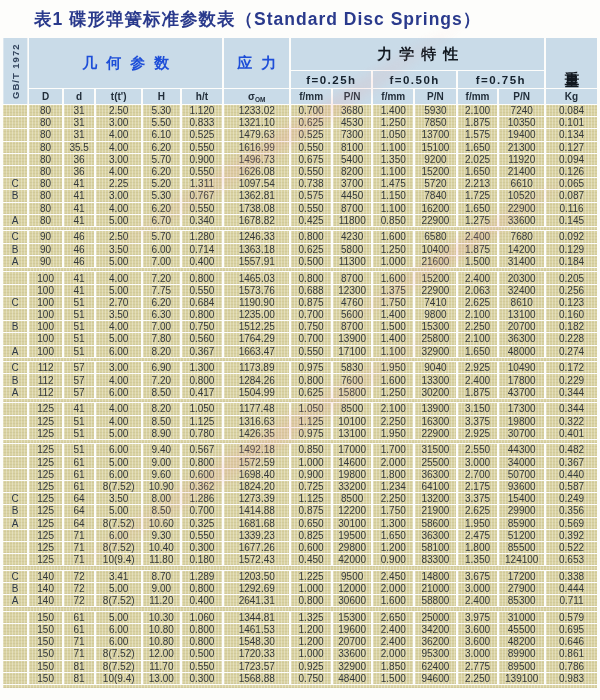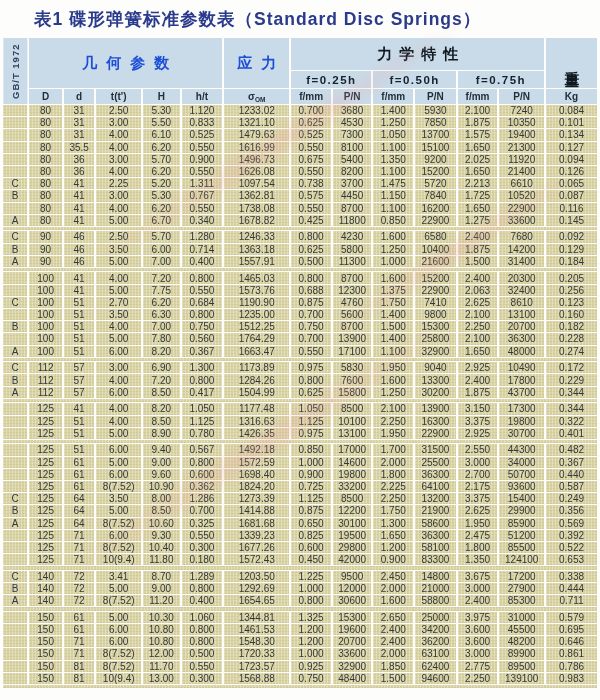--- a/index.html
+++ b/index.html
@@ -585,21 +585,21 @@
       <tr>
         <td class="lbl"></td>
         <td class="">125</td>
         <td class="">61</td>
         <td class="">8(7.52)</td>
         <td class="">10.90</td>
         <td class="">0.362</td>
         <td class="">1824.20</td>
         <td class="">0.725</td>
         <td class="">33200</td>
-        <td class="">2.225</td>
+        <td class="">1.234</td>
         <td class="">64100</td>
         <td class="">2.175</td>
         <td class="">93600</td>
         <td class="">0.587</td>
       </tr>
       <tr>
         <td class="lbl">C</td>
         <td class="">125</td>
         <td class="">64</td>
         <td class="">3.50</td>
@@ -729,21 +729,21 @@
         <td class="">27900</td>
         <td class="">0.444</td>
       </tr>
       <tr>
         <td class="lbl">A</td>
         <td class="">140</td>
         <td class="">72</td>
         <td class="">8(7.52)</td>
         <td class="">11.20</td>
         <td class="">0.400</td>
-        <td class="">1654.65</td>
+        <td class="">2641.31</td>
         <td class="">0.800</td>
         <td class="">30600</td>
         <td class="">1.600</td>
         <td class="">58800</td>
         <td class="">2.400</td>
         <td class="">85300</td>
         <td class="">0.711</td>
       </tr>
       <tr class="gap">
         <td colspan="14"></td>
@@ -800,21 +800,21 @@
         <td class="lbl"></td>
         <td class="">150</td>
         <td class="">71</td>
         <td class="">8(7.52)</td>
         <td class="">12.00</td>
         <td class="">0.500</td>
         <td class="">1720.33</td>
         <td class="">1.000</td>
         <td class="">33600</td>
         <td class="">2.000</td>
-        <td class="">63100</td>
+        <td class="">95300</td>
         <td class="">3.000</td>
         <td class="">89900</td>
         <td class="">0.861</td>
       </tr>
       <tr>
         <td class="lbl"></td>
         <td class="">150</td>
         <td class="">81</td>
         <td class="">8(7.52)</td>
         <td class="">11.70</td>

